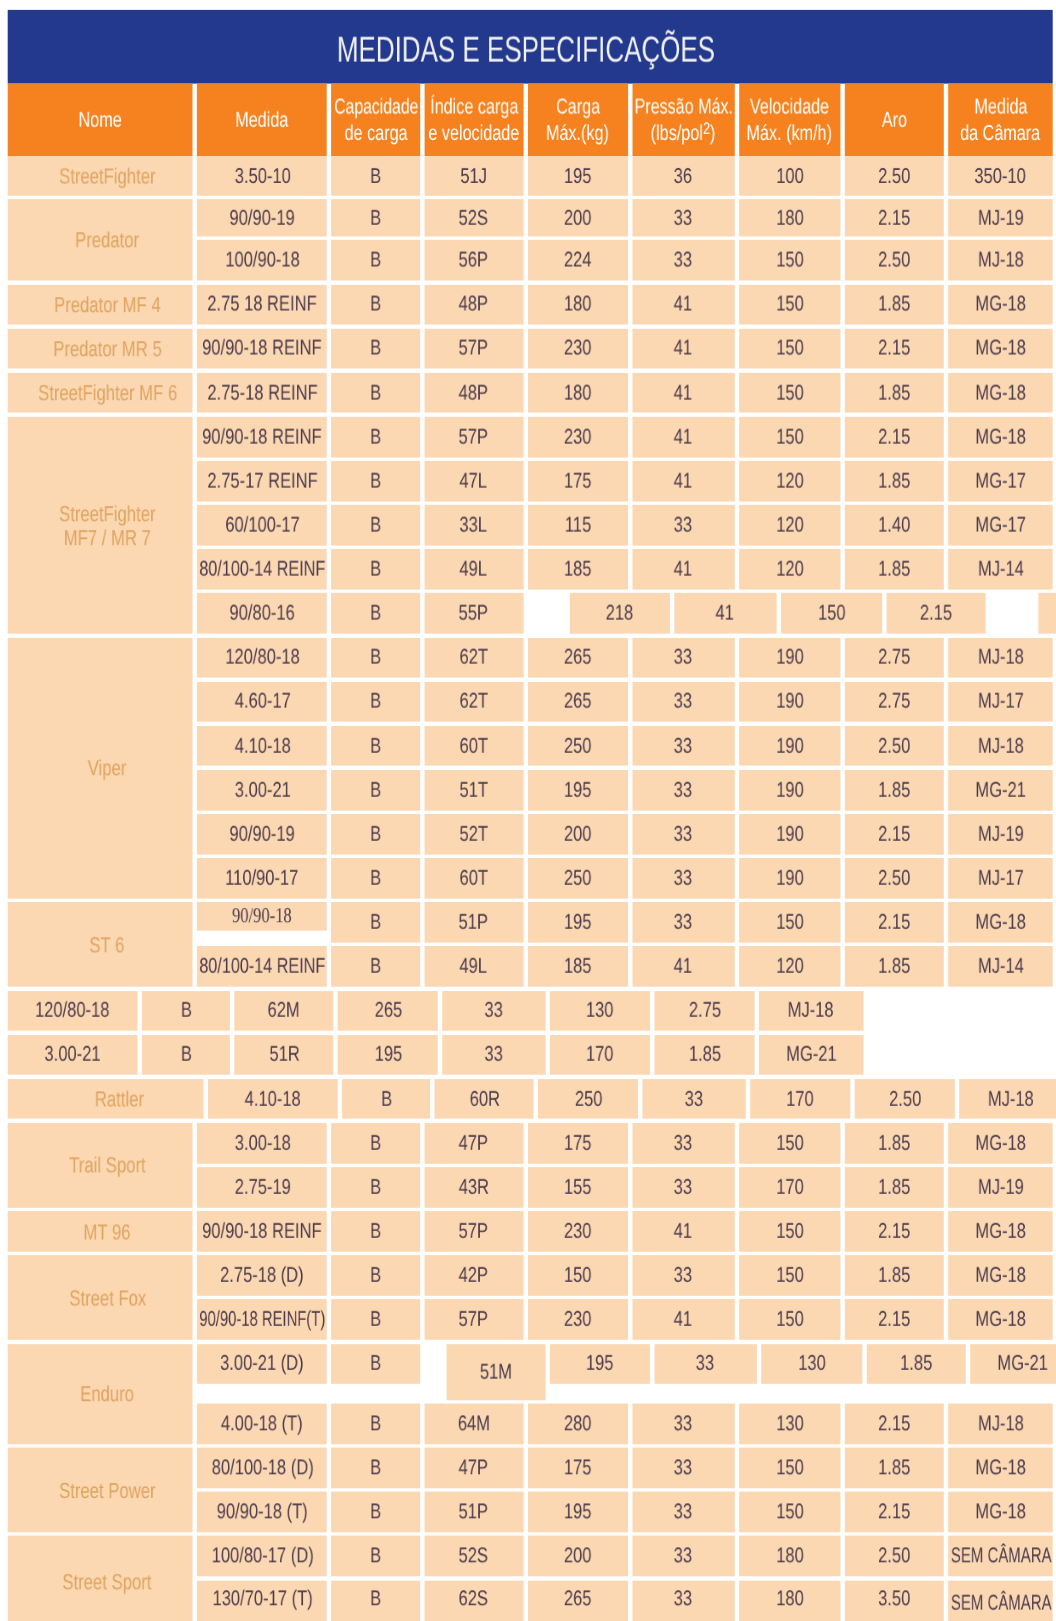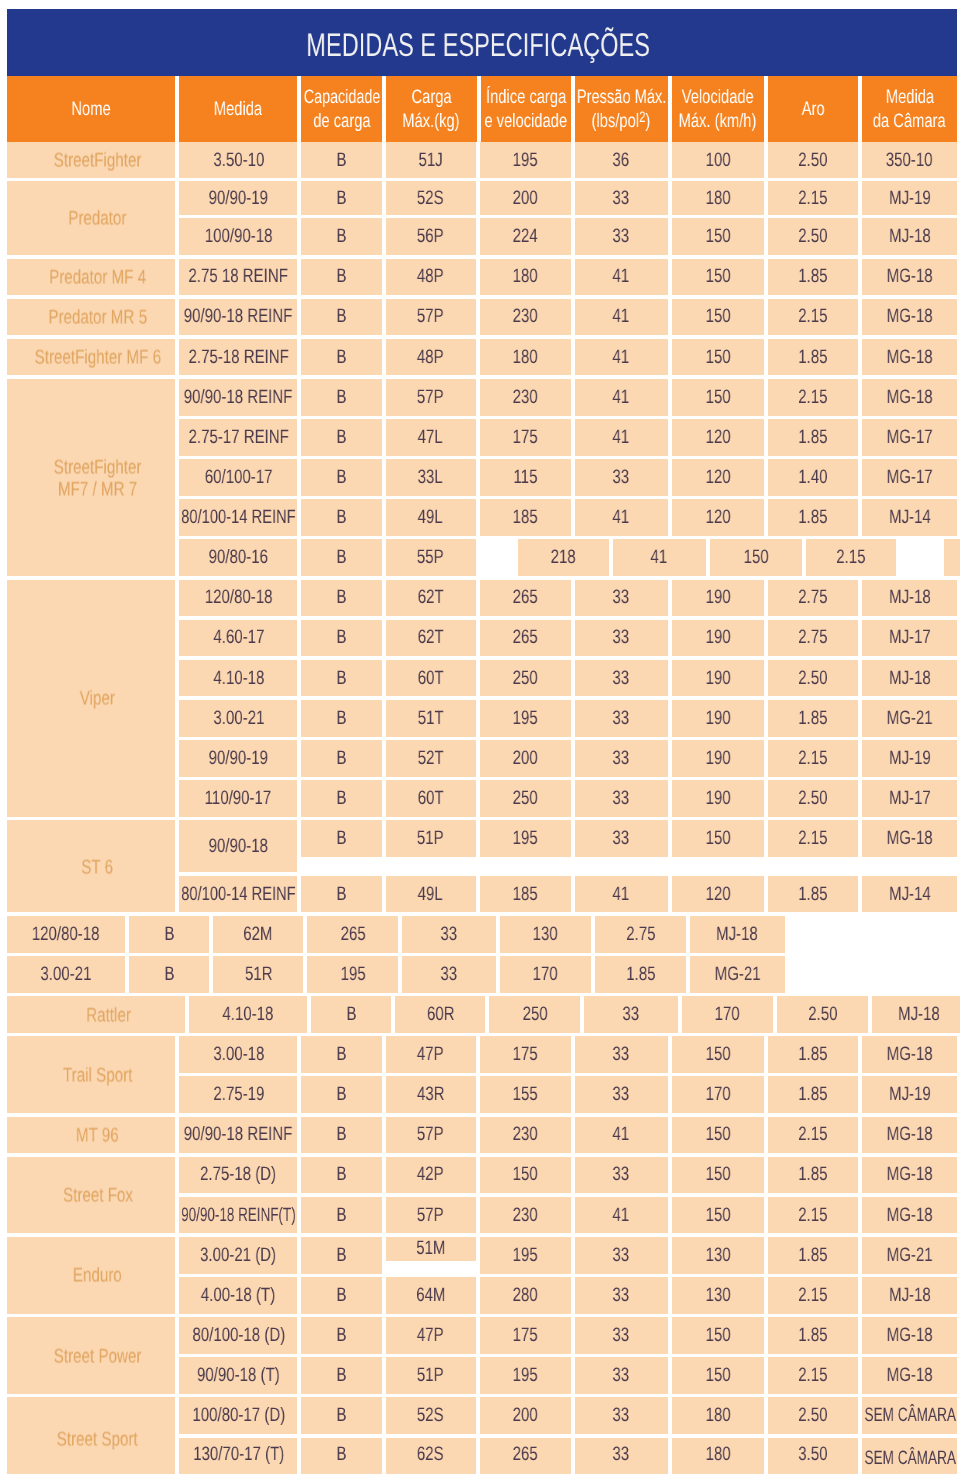--- a/index.html
+++ b/index.html
@@ -36,28 +36,28 @@
         <div class="hdr-cell" style="width: 168.3px;">
           <span>Nome</span>
         </div>
         <div class="hdr-cell" style="width: 118.2px;">
           <span>Medida</span>
         </div>
         <div class="hdr-cell" style="width: 80.2px;">
           <span style="--sx: 0.7349;">Capacidade</span>
           <span>de carga</span>
         </div>
+        <div class="hdr-cell" style="width: 89.9px;">
+          <span>Índice carga</span>
+          <span>e velocidade</span>
+        </div>
         <div class="hdr-cell" style="width: 91px;">
           <span>Carga</span>
           <span>Máx.(kg)</span>
         </div>
-        <div class="hdr-cell" style="width: 89.9px;">
-          <span>Índice carga</span>
-          <span>e velocidade</span>
-        </div>
         <div class="hdr-cell" style="width: 93.4px;">
           <span style="--sx: 0.7507;">Pressão Máx.</span>
           <span>(lbs/pol<sup>2</sup>)</span>
         </div>
         <div class="hdr-cell" style="width: 91.7px;">
           <span>Velocidade</span>
           <span>Máx. (km/h)</span>
         </div>
         <div class="hdr-cell" style="width: 90.8px;">
           <span>Aro</span>
@@ -543,21 +543,21 @@
               <div class="cell" style="width: 94.5px; height: 36.63px;">
                 <span>MJ-17</span>
               </div>
             </div>
           </div>
         </div>
         <div class="grp">
           <div class="name-cell" style="width: 168.3px;"><span>ST 6</span></div>
           <div class="grp-rows">
             <div class="drow">
-              <div class="cell" style="width: 118.2px; height: 52px;">
+              <div class="cell" style="width: 118.2px; height: 26px; font-family: Liberation Serif, serif;">
                 <span>90/90-18</span>
               </div>
               <div class="cell" style="width: 80.2px; height: 36.63px;">
                 <span>B</span>
               </div>
               <div class="cell" style="width: 89.9px; height: 36.63px;">
                 <span>51P</span>
               </div>
               <div class="cell" style="width: 91px; height: 36.63px;">
                 <span>195</span>
@@ -838,21 +838,21 @@
         <div class="grp">
           <div class="name-cell" style="width: 168.3px;"><span>Enduro</span></div>
           <div class="grp-rows">
             <div class="drow">
               <div class="cell" style="width: 118.2px; height: 36.63px;">
                 <span>3.00-21 (D)</span>
               </div>
               <div class="cell" style="width: 80.2px; height: 36.63px;">
                 <span>B</span>
               </div>
-              <div class="cell" style="width: 89.9px; height: 24px;">
+              <div class="cell" style="width: 89.9px; height: 51px; margin-left: 20px;">
                 <span>51M</span>
               </div>
               <div class="cell" style="width: 91px; height: 36.63px;">
                 <span>195</span>
               </div>
               <div class="cell" style="width: 93.4px; height: 36.63px;">
                 <span>33</span>
               </div>
               <div class="cell" style="width: 91.7px; height: 36.63px;">
                 <span>130</span>

